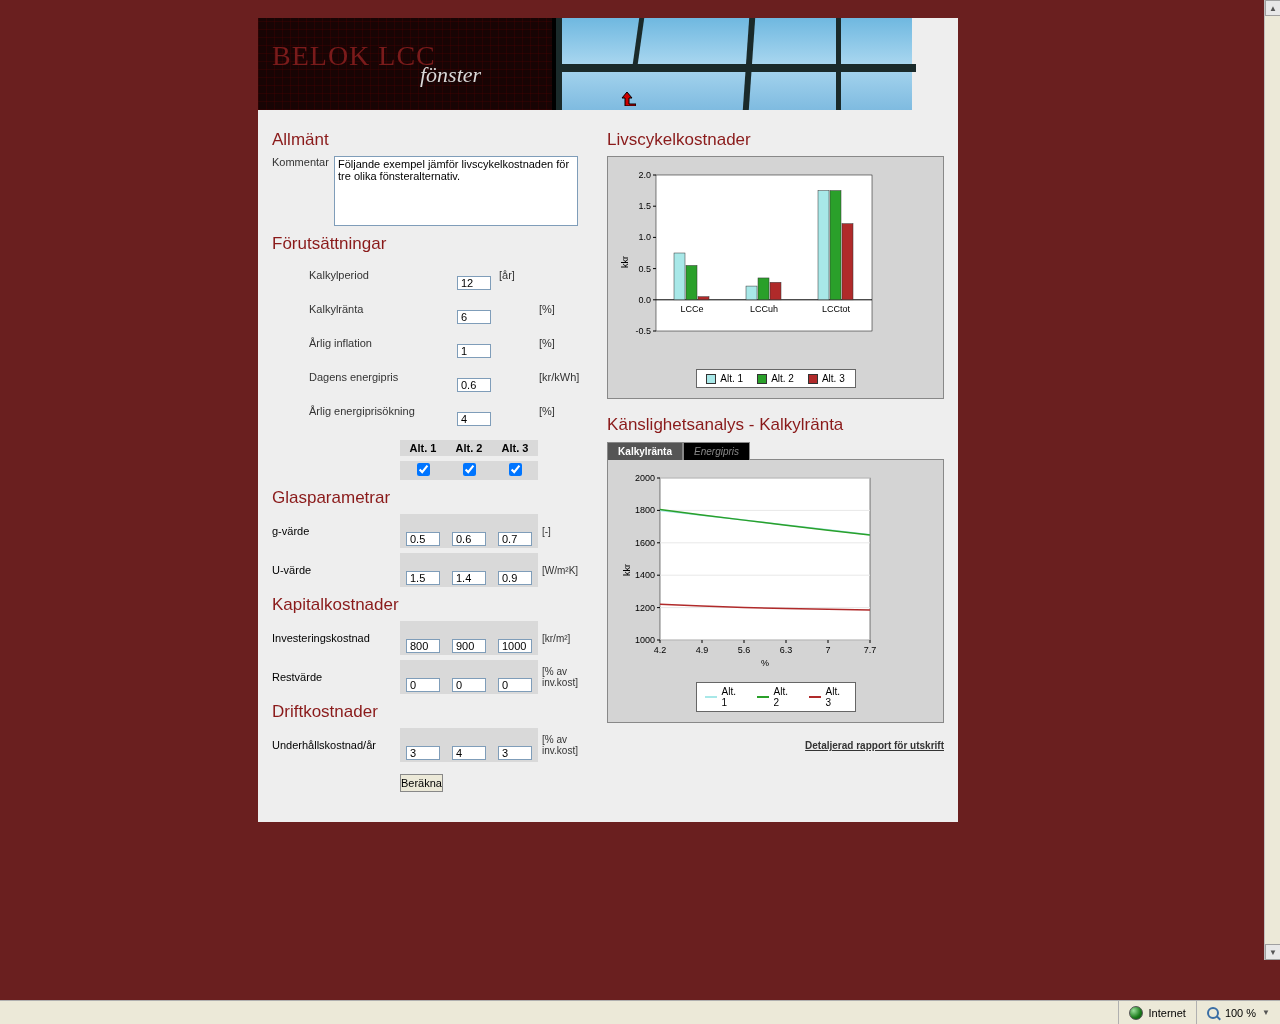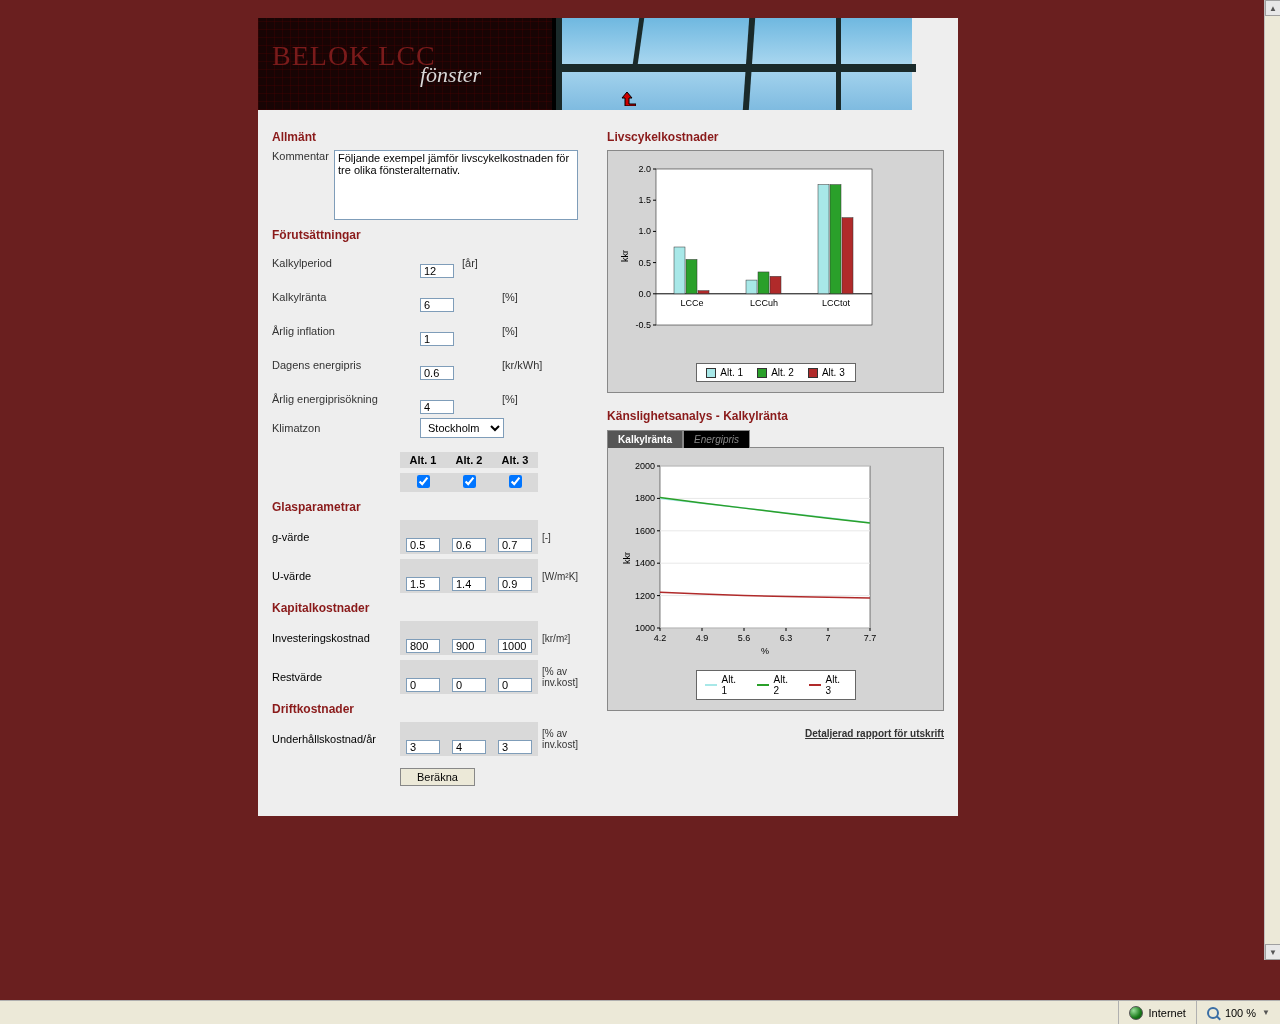--- a/index.html
+++ b/index.html
@@ -12,38 +12,38 @@
   .banner { position: relative; width: 654px; height: 92px; background: #000; }
   .banner-left { position: absolute; left: 0; top: 0; width: 340px; height: 92px; background: #180404; background-image: repeating-linear-gradient(0deg, rgba(90,0,0,.25) 0 1px, transparent 1px 8px), repeating-linear-gradient(90deg, rgba(90,0,0,.25) 0 1px, transparent 1px 8px); }
   .banner-title { position: absolute; left: 14px; top: 22px; font-family: Georgia, 'Times New Roman', serif; font-size: 28px; color: #7a1b1b; letter-spacing: 1px; }
   .banner-sub { position: absolute; left: 162px; top: 44px; font-family: Georgia, 'Times New Roman', serif; font-style: italic; font-size: 22px; color: #d8d8d8; }
   .banner-right { position: absolute; right: 0; top: 0; width: 360px; height: 92px; background: linear-gradient(180deg,#6fb8e0 0%,#a8d6ef 50%,#7fbbe0 100%); border-left: 4px solid #000; }
   .strut { position:absolute; background:#1a2a2a; }
   .nav-arrow { position:absolute; left: 360px; top: 74px; width: 18px; height: 14px; }
   .content { display: flex; padding: 12px 14px 30px 14px; }
   .col-left { width: 330px; }
   .col-right { width: 342px; margin-left: 10px; }
-  h3.section { color: #8a1a1a; font-size: 12px; font-weight: bold; margin: 8px 0 6px 0; }
+  h3.section { color: #8a1a1a; font-size: 17px; font-weight: normal; margin: 8px 0 6px 0; }
   .row { display: flex; align-items: center; margin-bottom: 4px; min-height: 20px; }
-  .lbl { width: 148px; color: #333; }
+  .lbl { width: 148px; color: #333; margin-left: 37px; }
   .lbl-wide { width: 62px; color: #333; }
   input.txt, textarea.txt, select.sel, input.small {
     border: 1px solid #7f9db9; background: #fff; font-family: inherit; font-size: 11px; padding: 1px 3px;
   }
   input.txt { width: 244px; height: 18px; }
   textarea.txt { width: 244px; height: 70px; resize: none; }
   input.small { width: 34px; height: 14px; text-align: left; margin-top: 16px; }
   select.sel { height: 20px; width: 84px; }
   .unit { margin-left: 8px; color: #333; }
   .grid { display: grid; grid-template-columns: 128px 46px 46px 46px 56px; align-items: center; row-gap: 5px; }
   .grid .hdr { font-weight: bold; text-align: center; }
   .grid .cell { text-align: center; }
   .grid .cell-col { background: #d9d9d9; padding: 2px 0; }
   .grid .unitcell { font-size: 10px; color: #333; padding-left: 4px; }
-  .calc-btn { margin-top: 12px; margin-left: 128px; padding: 2px 16px; background: #ece9d8; border: 1px solid #888; font-family: inherit; font-size: 11px; }
+  .calc-btn { margin-top: 12px; margin-left: 128px; padding: 2px 0; background: #ece9d8; border: 1px solid #888; font-family: inherit; font-size: 11px; }
   .chartbox { border: 1px solid #888; background: #d4d4d4; padding: 10px; margin-top: 4px; margin-bottom: 16px; }
   .legend { margin-top: 10px; border: 1px solid #666; background: #fff; padding: 3px 8px; display: flex; gap: 14px; justify-content: center; width: 160px; margin-left: auto; margin-right: auto; font-size: 10px; }
   .lg { display:flex; align-items:center; gap:4px; }
   .sw { width:10px; height:10px; border:1px solid #333; }
   .tabs { display: flex; }
   .tab { border: 1px solid #888; border-bottom: none; padding: 3px 10px; font-size: 10px; position: relative; top: 1px; }
   .tab.active { background: #555; color: #fff; font-weight: bold; z-index: 2; }
   .tab.inactive { background: #000000; color: #888; font-style: italic; }
   .report-link { text-align: right; margin-top: 6px; }
   .report-link a { color: #333; font-weight: bold; font-size: 10px; text-decoration: underline; }
@@ -111,24 +111,20 @@
         </div>
       <div class="row">
           <div class="lbl">Dagens energipris</div>
           <input class="small" value="0.6" style="">
           <span class="unit" style="margin-left:48px">[kr/kWh]</span>
         </div>
       <div class="row">
           <div class="lbl">Årlig energiprisökning</div>
           <input class="small" value="4" style="">
           <span class="unit" style="margin-left:48px">[%]</span>
-        </div>
-      <div class="row">
-          <div class="lbl">Klimatzon</div>
-          <select class="sel"><option>Stockholm</option></select>
         </div>
 
       
       <div class="grid" style="margin-top:14px">
         <div></div>
         <div class="hdr cell-col">Alt. 1</div>
         <div class="hdr cell-col">Alt. 2</div>
         <div class="hdr cell-col">Alt. 3</div>
         <div></div>
         <div></div>

